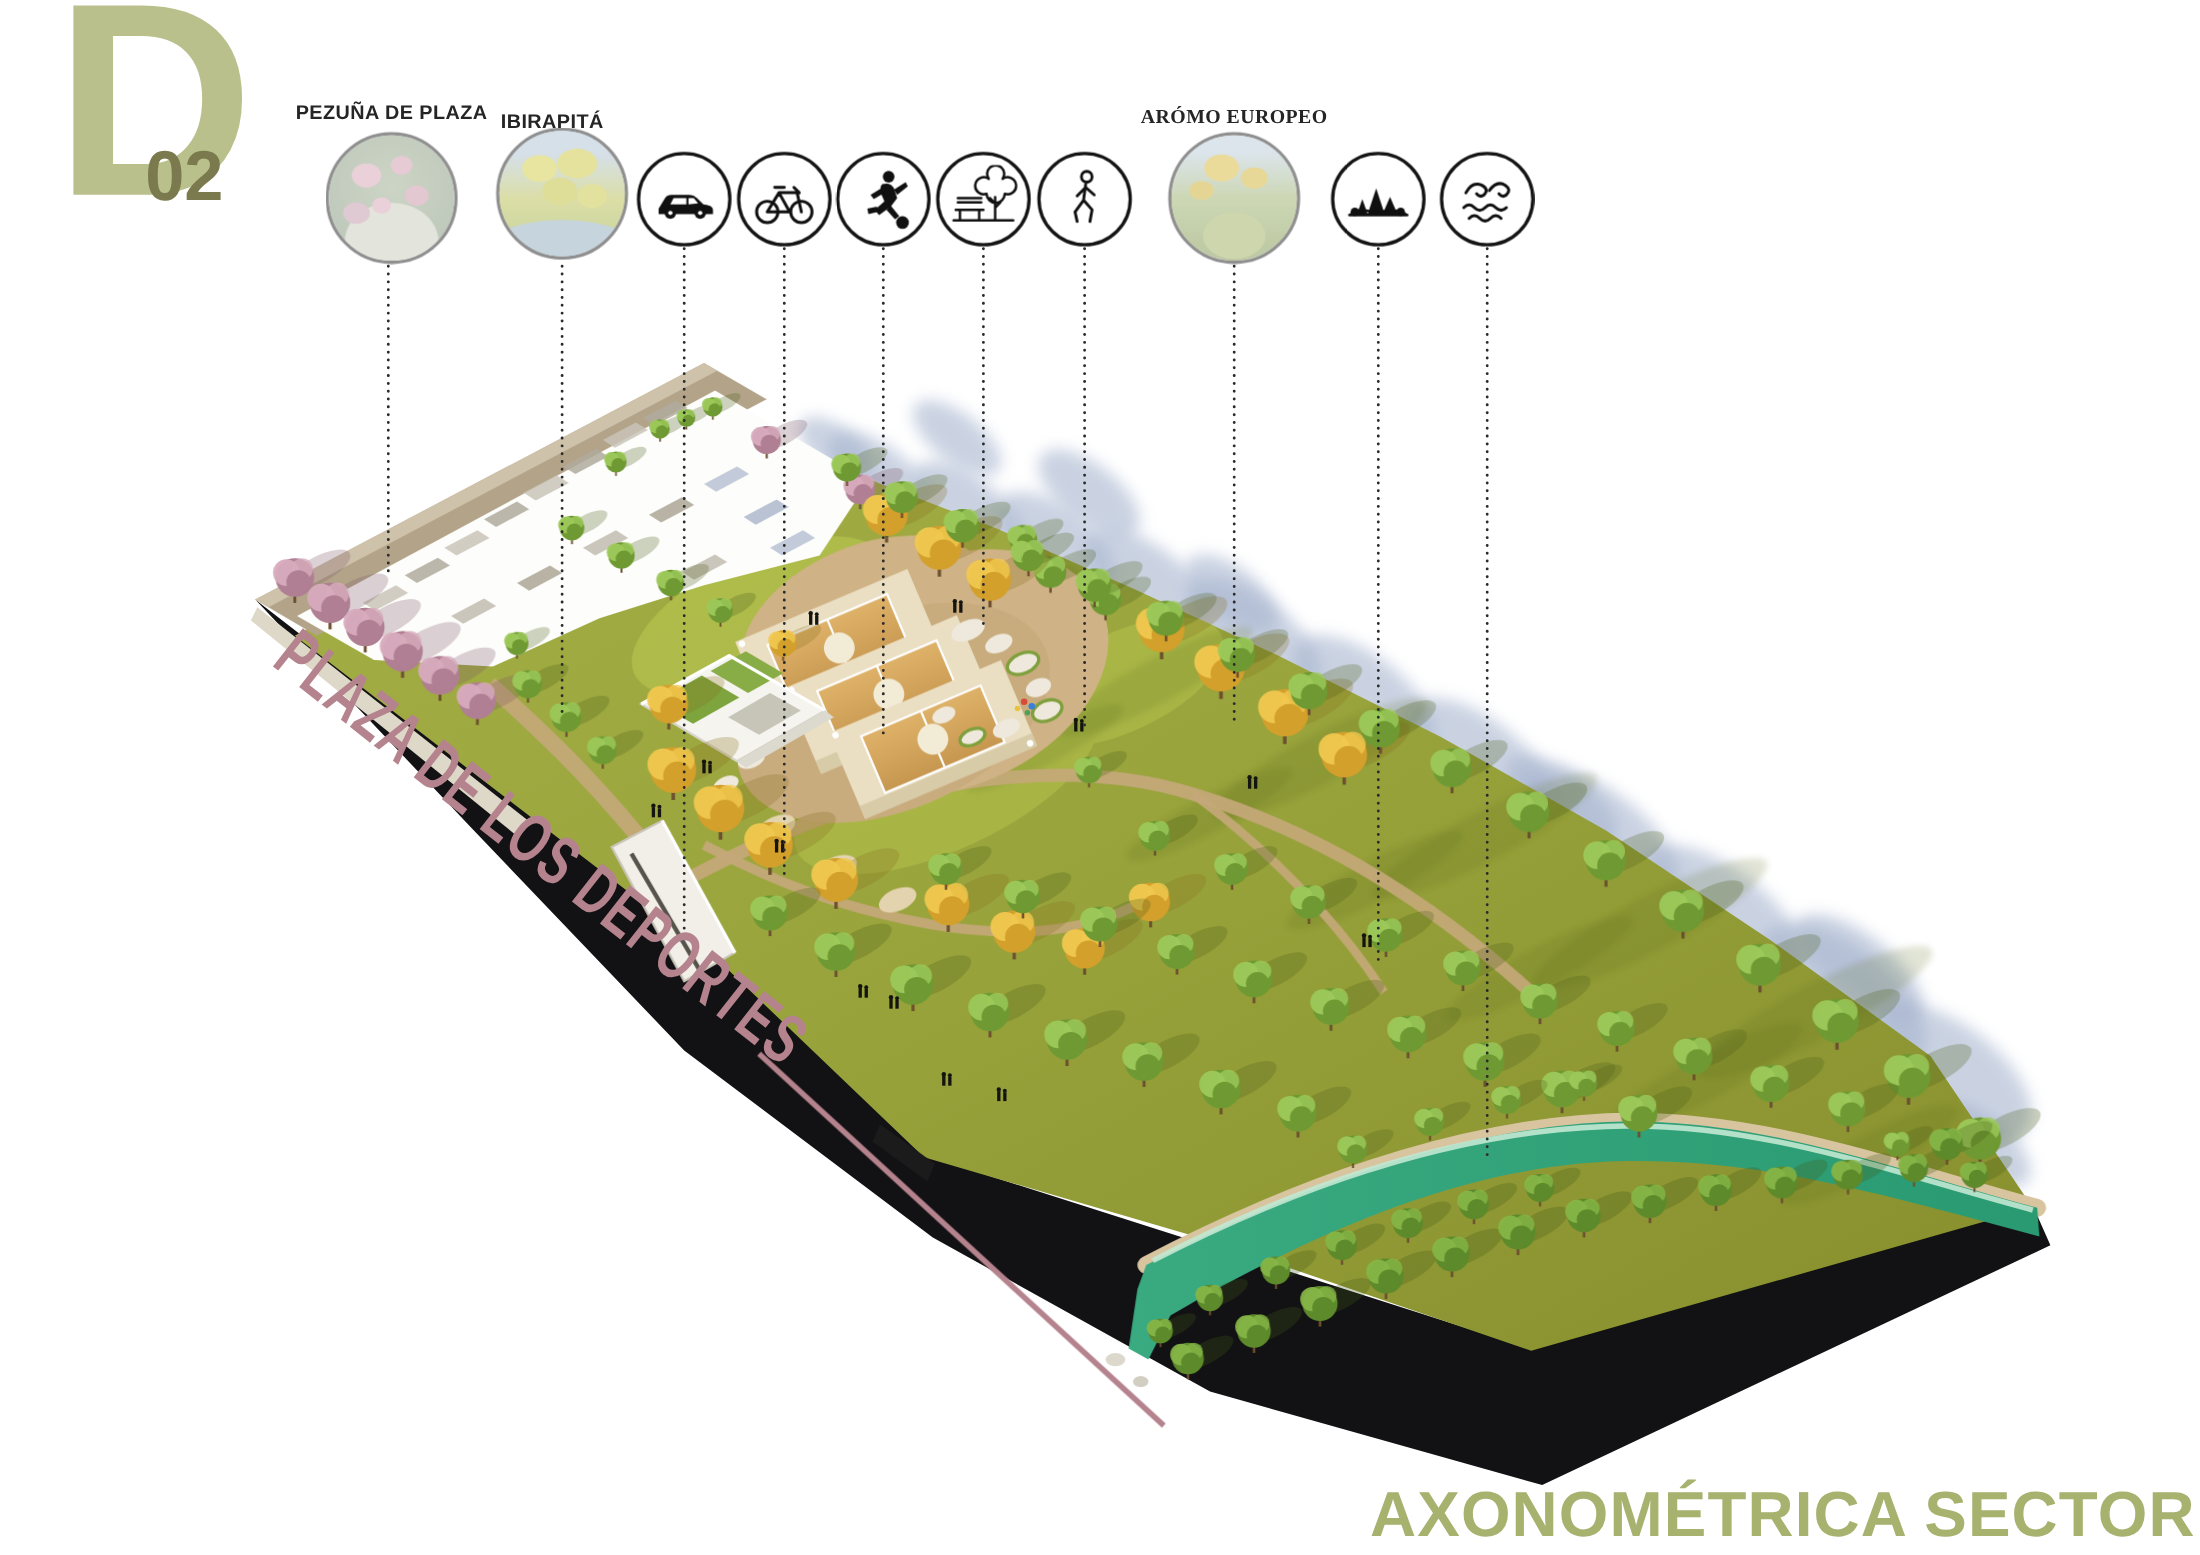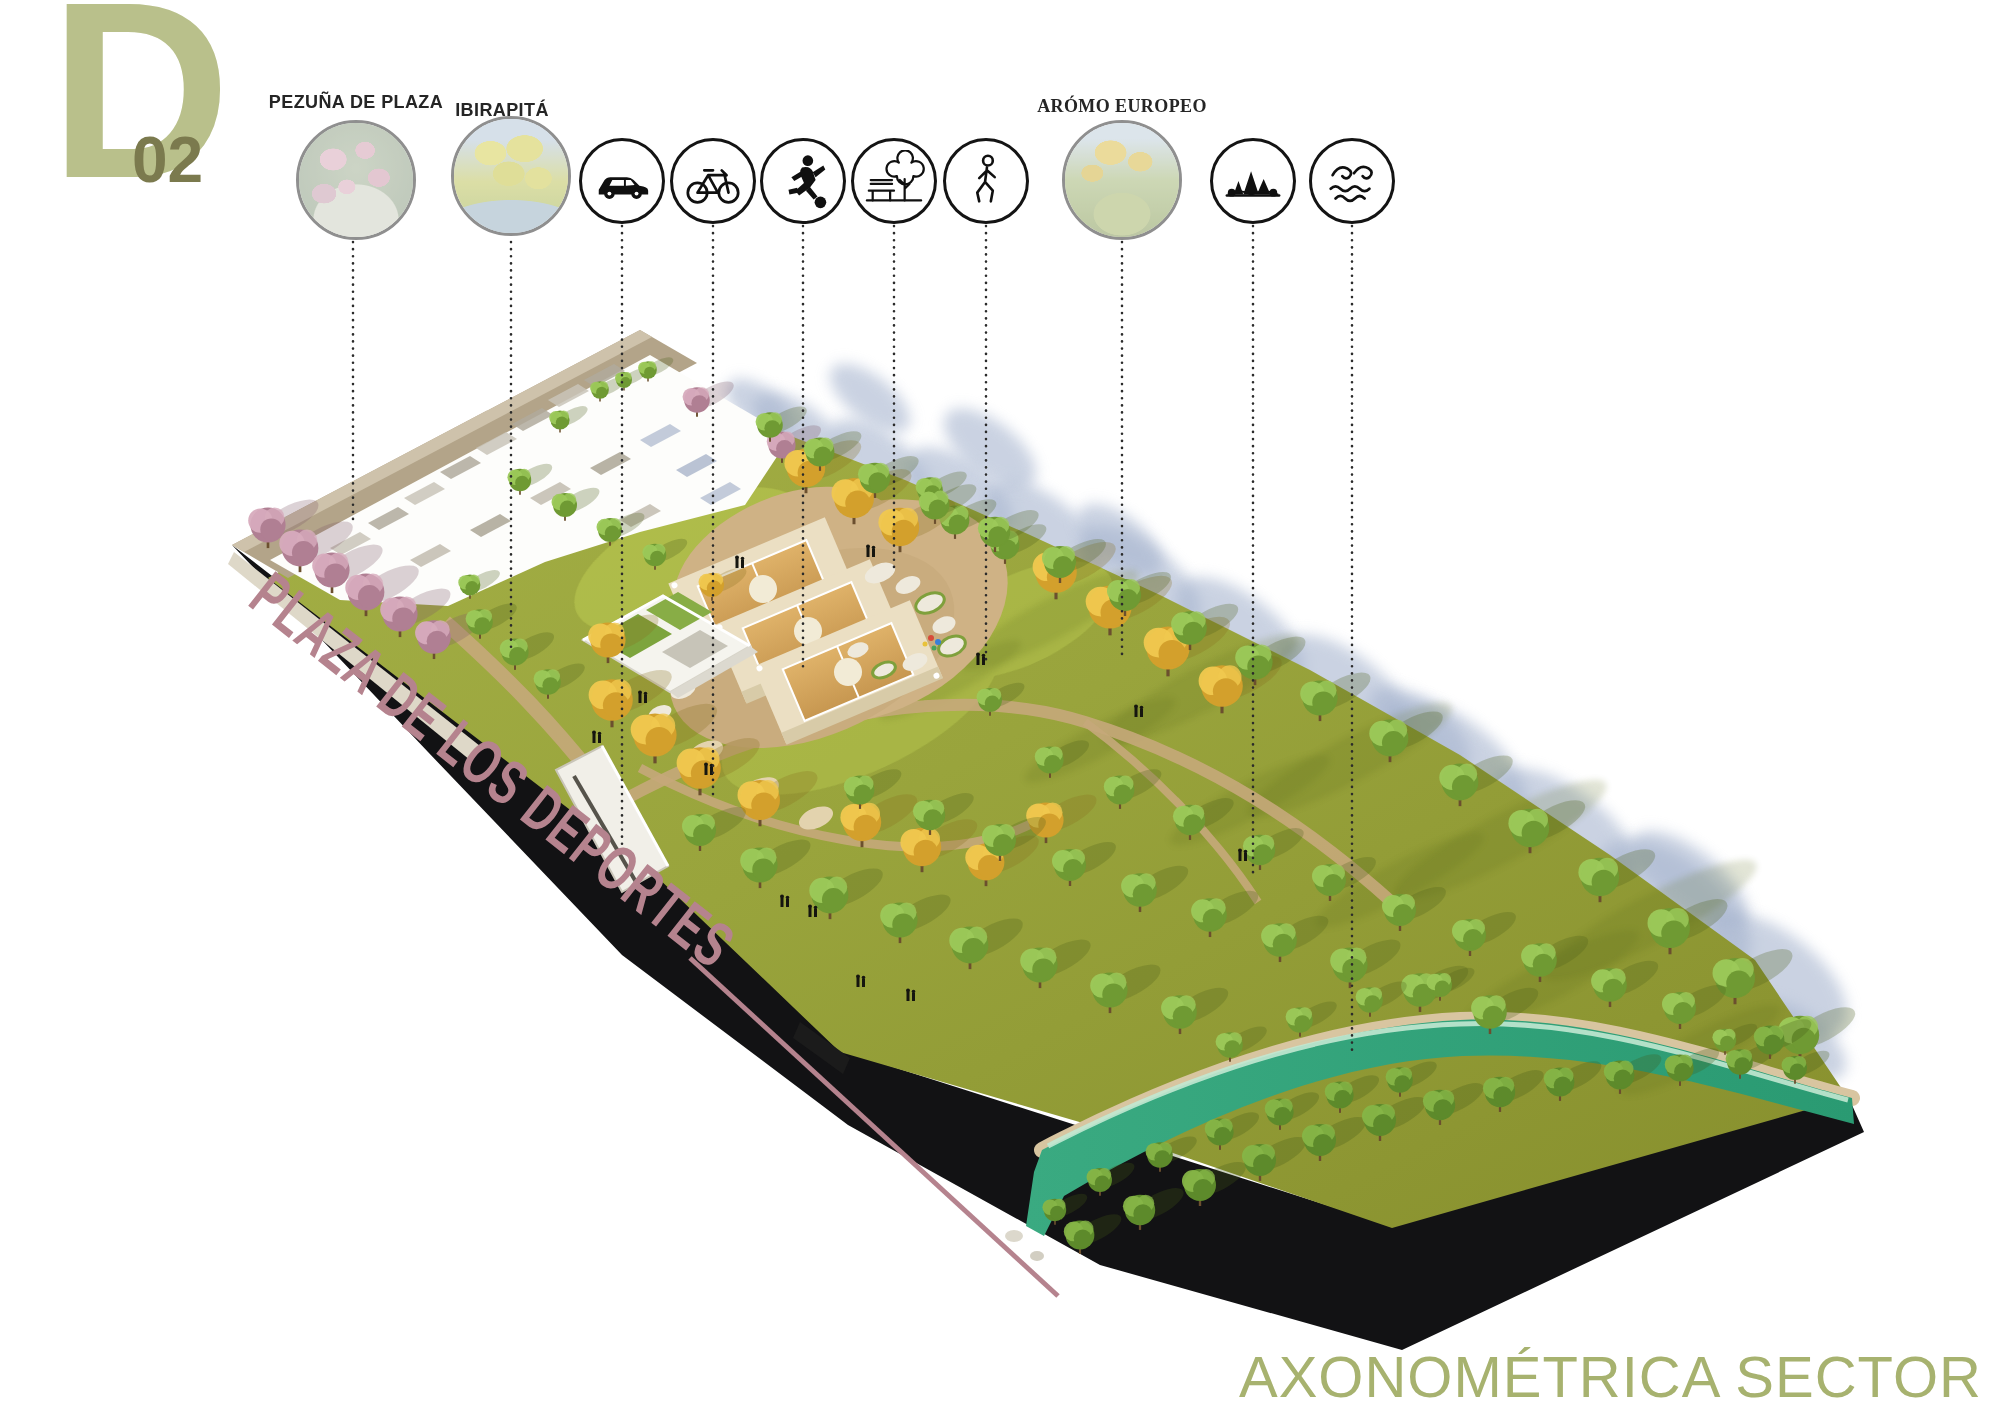--- a/index.html
+++ b/index.html
@@ -32,21 +32,21 @@
     radial-gradient(26px 20px at 48% 48%,#c9c74f 0 60%,transparent 62%),
     radial-gradient(22px 18px at 74% 52%,#cfcb58 0 60%,transparent 62%),
     radial-gradient(100px 40px at 50% 96%,#9db6c4 0 70%,transparent 72%),
     linear-gradient(180deg,#b8cada 0 18%,#c2c766 55%,#aebb5e 78%,#8fa9b8);}
   .ph-aromo{background:
     radial-gradient(26px 20px at 40% 26%,#ddc153 0 60%,transparent 62%),
     radial-gradient(20px 16px at 66% 34%,#d8bc4e 0 60%,transparent 62%),
     radial-gradient(18px 14px at 24% 44%,#d3b749 0 60%,transparent 62%),
     radial-gradient(40px 30px at 50% 80%,#aab873 0 70%,transparent 72%),
     linear-gradient(180deg,#c3d2dc 0 14%,#a9bb80 50%,#94a868 85%,#8d9f63);}
-  .footer-title{position:absolute;right:18px;bottom:4px;font-size:58px;font-weight:400;color:#a7b26f;letter-spacing:1px;white-space:nowrap;margin-top:29px;}
+  .footer-title{position:absolute;right:4px;bottom:4px;font-size:58px;font-weight:700;color:#a7b26f;letter-spacing:1px;white-space:nowrap;margin-top:29px;}
 </style>
 </head>
 <body>
 
 <div class="board">
 
   <svg class="scene" viewBox="0 0 2000 1414">
     <defs>
       <filter id="soft" x="-40%" y="-40%" width="180%" height="180%">
           <feGaussianBlur stdDeviation="7"></feGaussianBlur>

